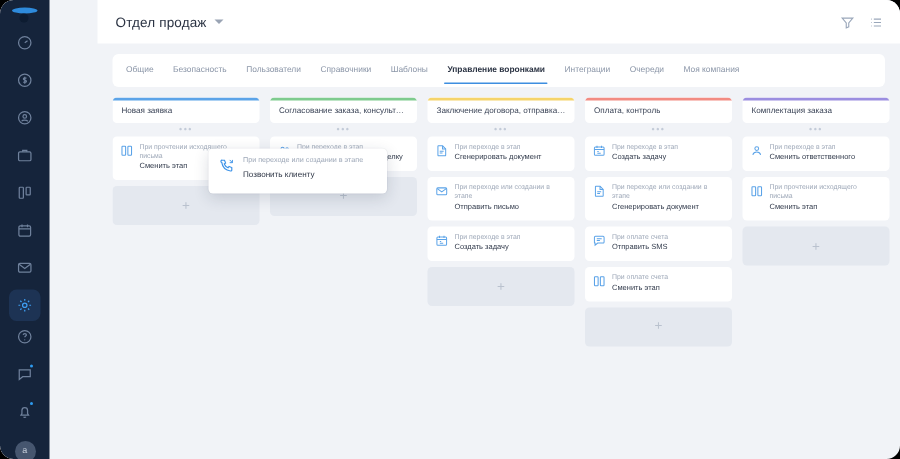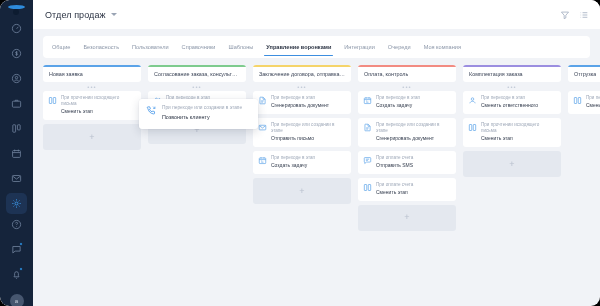--- a/index.html
+++ b/index.html
@@ -56,21 +56,21 @@
     background: #2e9bf0; border: 1px solid #15243b;
   }
   .avatar {
     width: 14px; height: 14px; border-radius: 50%;
     background: #46566f; color: #c5cedb;
     font-size: 6px; display:flex; align-items:center; justify-content:center;
     margin-top: 5px;
   }
 
   
-  .main { flex: 1 1 auto; display: flex; flex-direction: column; min-width: 0; }
+  .main { flex: 1 1 auto; display: flex; flex-direction: column; min-width: 0; padding-left: 32px; }
 
   .topbar {
     height: 29px; background: #ffffff;
     display: flex; align-items: center;
     padding: 0 11px 0 12px;
     flex: 0 0 29px;
   }
   .title-wrap { display: flex; align-items: center; gap: 5px; }
   .page-title { font-size: 9px; color: #2c3444; letter-spacing: .1px; }
   .chev { width: 0; height: 0; border-left: 3px solid transparent; border-right: 3px solid transparent; border-top: 3px solid #9aa4b4; }

